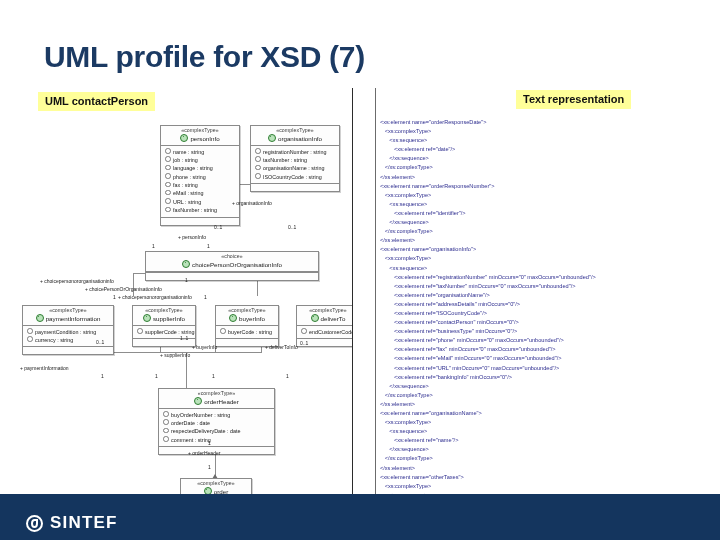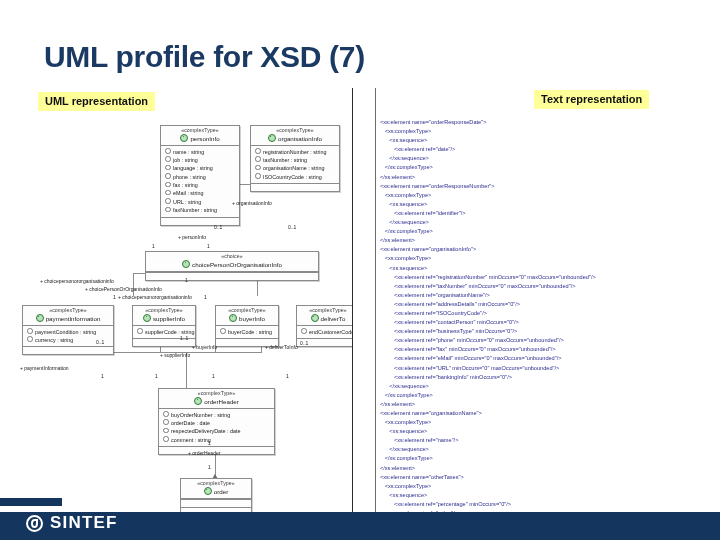--- a/index.html
+++ b/index.html
@@ -12,21 +12,21 @@
     position:absolute;left:44px;top:40px;
     font-size:30px;font-weight:bold;color:#1b3a63;
     letter-spacing:-0.3px;
   }
   
   .pane-label{
     position:absolute;background:#ffff99;color:#111;
     font-size:11px;font-weight:bold;padding:3px 7px 4px 7px;white-space:nowrap;
   }
   #uml-label{left:38px;top:92px;}
-  #text-label{left:534px;top:90px;}
+  #text-label{left:516px;top:90px;}
   .divider{
     position:absolute;left:352px;top:88px;width:1px;height:452px;background:#2b2b2b;
   }
   .divider2{
     position:absolute;left:375px;top:88px;width:1px;height:452px;background:#6b6b6b;
   }
   
   #uml-pane{position:absolute;left:0;top:88px;width:352px;height:452px;overflow:hidden;}
   .uml-class{
     position:absolute;border:1px solid #8a8a8a;background:#fdfdfd;
@@ -66,21 +66,21 @@
   
   #xsd-pane{
     position:absolute;left:380px;top:118px;width:340px;height:422px;overflow:hidden;
   }
   .xl{
     font-family:"Liberation Sans",sans-serif;font-size:5.6px;line-height:9.1px;
     white-space:pre;color:#2d2d8f;
   }
   
   .footer-bar{
-    position:absolute;left:0;bottom:0;width:720px;height:28px;background:#14355e;
+    position:absolute;left:0;bottom:0;width:720px;height:46px;background:#14355e;
   }
   .footer-notch{
     position:absolute;left:0;bottom:34px;width:62px;height:8px;background:#14355e;
   }
   .logo{
     position:absolute;left:26px;bottom:7px;display:flex;align-items:center;gap:7px;
   }
   .logo-mark{
     width:17px;height:17px;border-radius:50%;border:2px solid #ffffff;
     position:relative;box-sizing:border-box;
@@ -91,21 +91,21 @@
   }
   .logo-text{
     color:#ffffff;font-size:17px;font-weight:bold;letter-spacing:1.2px;
   }
 </style>
 </head>
 <body>
 
 <div class="slide-title">UML profile for XSD (7)</div>
 
-<div class="pane-label" id="uml-label">UML representation</div>
+<div class="pane-label" id="uml-label">UML contactPerson</div>
 <div class="pane-label" id="text-label">Text representation</div>
 <div class="divider"></div>
 <div class="divider2"></div>
 
 <div id="uml-pane">
 
   <div class="ln" style="left:205px;top:97px;width:1px;height:30px;"></div>
   <div class="ln" style="left:205px;top:96px;width:82px;height:1px;"></div>
   <div class="ln" style="left:287px;top:60px;width:1px;height:37px;"></div>
   <div class="ln" style="left:160px;top:97px;width:46px;height:1px;"></div>

